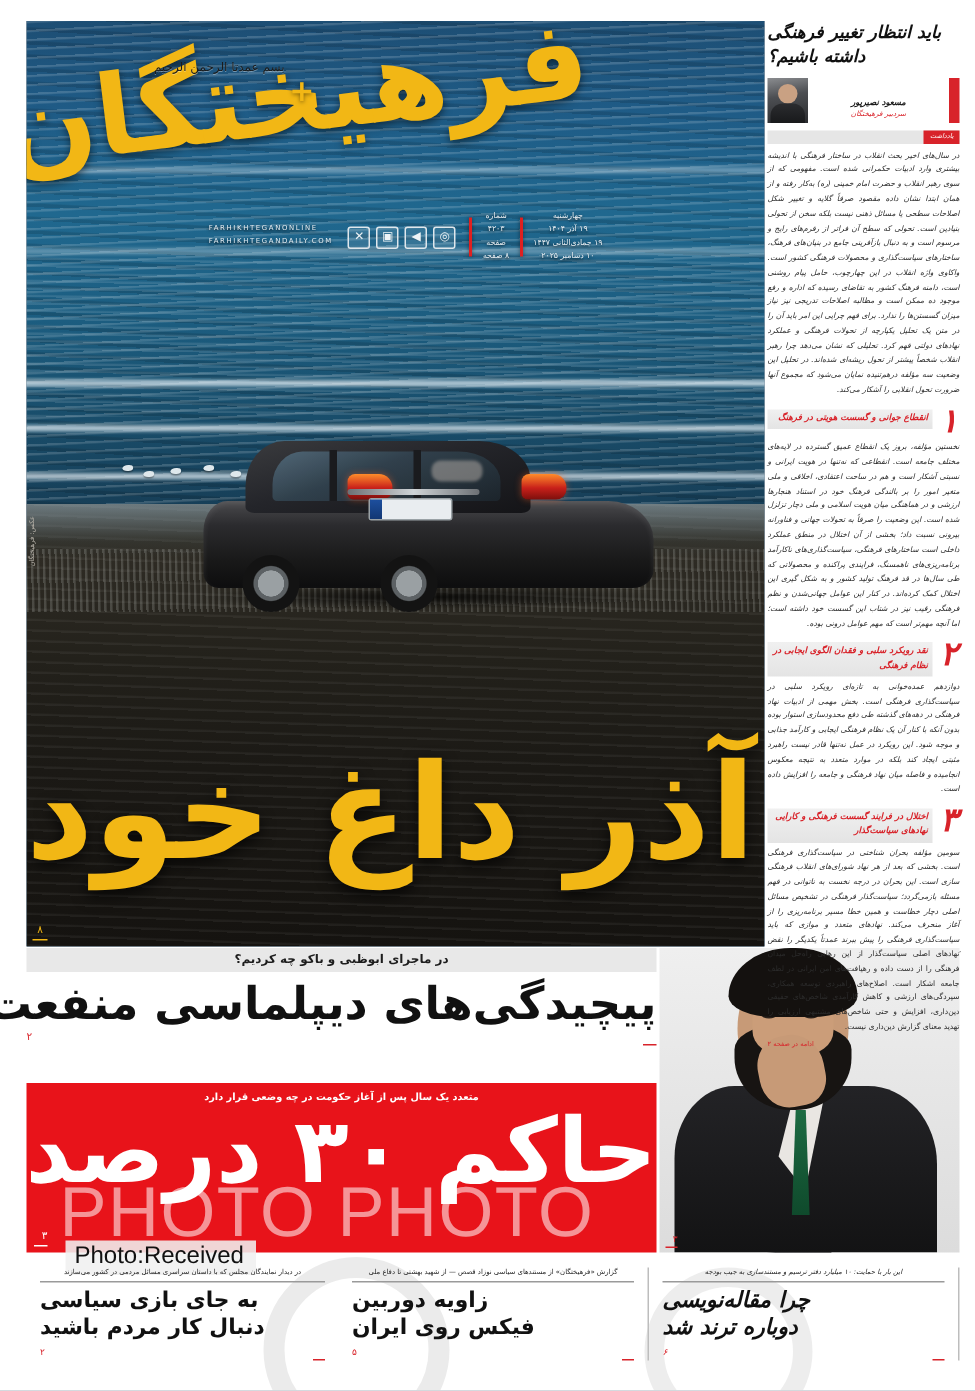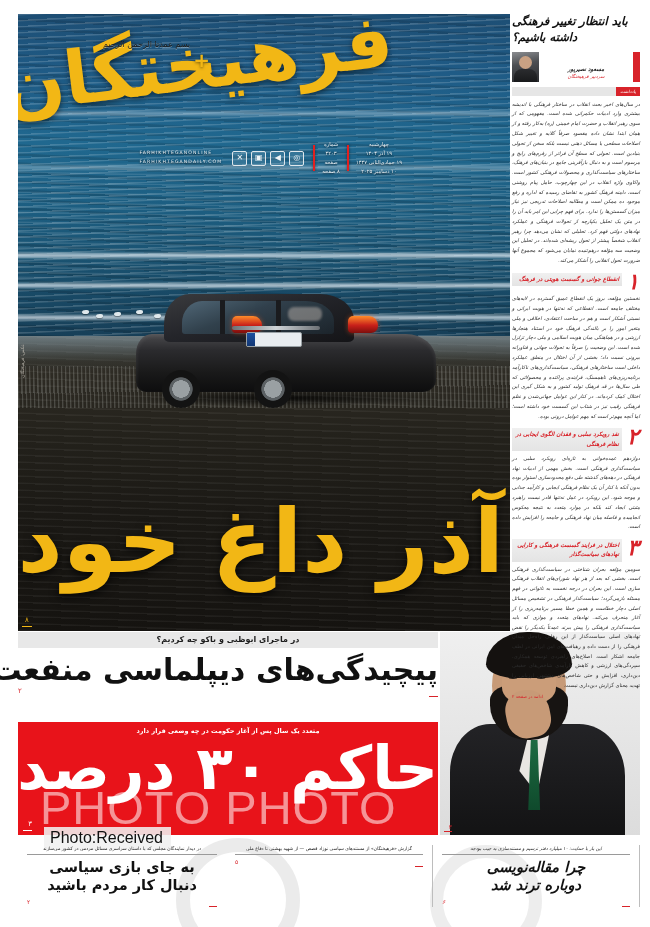--- a/index.html
+++ b/index.html
@@ -729,21 +729,21 @@
     text-align: center;
     border-bottom: 1px solid #9a9a9a;
     padding-bottom: 2px;
     margin-bottom: 4px;
   }
   .bcell-title {
     font-size: 14.5px;
     font-weight: 700;
     color: #111;
     line-height: 1.22;
-    text-align: center;
+    text-align: left;
     letter-spacing: -.6px;
   }
   .bcell-no {
     margin-top: 4px;
     font-size: 6px;
     color: #d8232a;
     text-align: left;
     line-height: 1;
   }
   .bcell-no i {
@@ -928,20 +928,22 @@
       <div class="bcell-title" style="white-space:pre-line">به جای بازی سیاسی
 دنبال کار مردم باشید</div>
       <div class="bcell-no">
         <span>۲</span>
         <i></i>
       </div>
     </div>
 
     <div class="bcell w-mid">
       <div class="bcell-kicker">گزارش «فرهیختگان» از مستندهای سیاسی نوزاد قصص — از شهید بهشتی تا دفاع ملی</div>
+      <div class="bcell-title" style="white-space:pre-line">زاویه دوربین
+فیکس روی ایران</div>
       <div class="bcell-no">
         <span>۵</span>
         <i></i>
       </div>
     </div>
 
     <div class="bcell w-left">
       <div class="bcell-kicker">این بار با حمایت: ۱۰ میلیارد دفتر ترسیم و مستندسازی به جیب بودجه</div>
       <div class="bcell-title" style="white-space:pre-line">چرا مقاله‌نویسی
 دوباره ترند شد</div>

